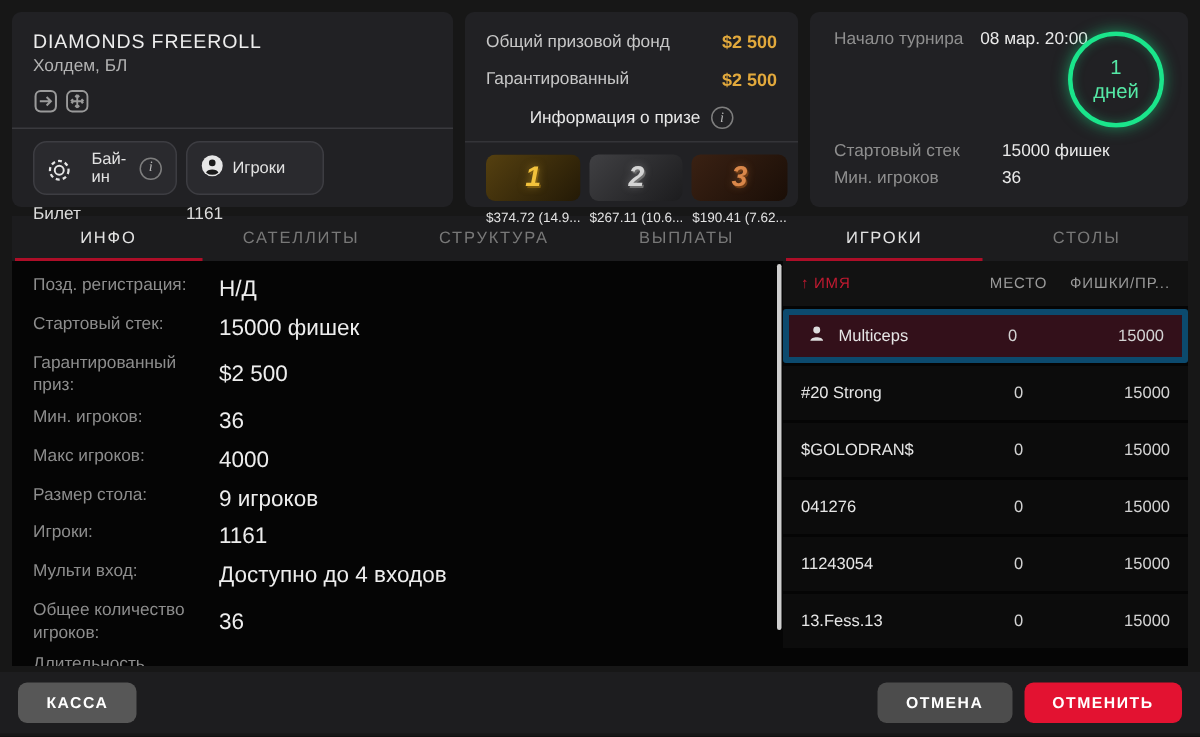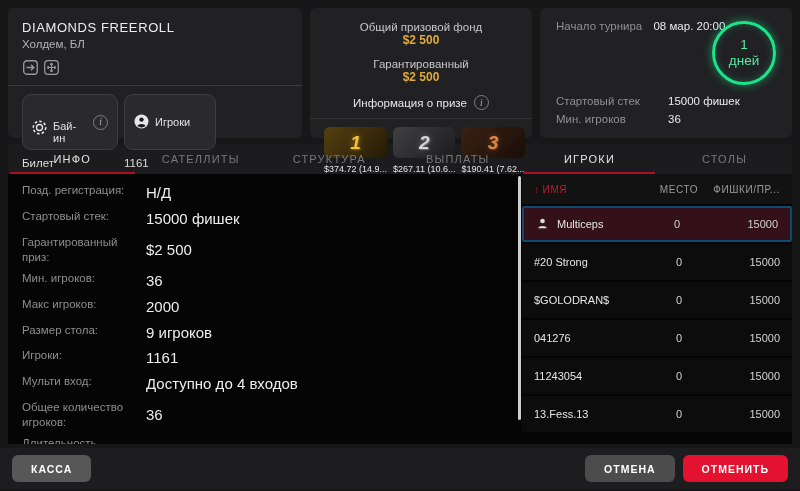--- a/index.html
+++ b/index.html
@@ -14,27 +14,27 @@
   .tournament-card { width:294px; padding:12px 14px; }
   .t-title { font-size:13px; letter-spacing:.6px; color:#ededed; font-weight:500; }
   .t-subtitle { font-size:11.5px; color:#b3b3b3; margin-top:3px; }
   .t-icons { display:flex; gap:4px; margin-top:9px; }
   .icon-box { width:17px; height:17px; display:flex; align-items:center; justify-content:center; cursor:pointer; }
   .t-divider { border-top:1px solid #3a3a3e; margin:9px -14px 8px; }
   .pill-row { display:flex; gap:6px; }
   .pill { background:#2a2a2e; border:1px solid #3d3d42; border-radius:9px; padding:5px 9px; display:flex; align-items:center; gap:6px; font-size:11px; color:#e2e2e2; cursor:pointer; }
   .pill-buyin { width:96px; justify-content:space-between; }
   .pill-players { width:92px; }
-  .pill-left { display:flex; align-items:flex-start; gap:6px;margin-top:20px; }
+  .pill-left { display:flex; align-items:flex-end; gap:14px; }
   .info-ic { width:15px; height:15px; border:1px solid #7e7e7e; border-radius:50%; color:#b8b8b8; font-size:9.5px; font-style:italic; font-family:"Liberation Serif", serif; display:flex; align-items:center; justify-content:center; flex-shrink:0; cursor:pointer; }
   .pill-values { display:flex; margin-top:7px; font-size:11.5px; color:#dcdcdc; }
   .pill-values span:first-child { width:102px; }
 
   .prize-card { width:222px; padding:10px 14px 8px; }
-  .p-line { display:flex; justify-content:space-between; align-items:center; font-size:11.5px; color:#c7c7c7; margin:3px 0 11px;flex-direction:column; }
+  .p-line { display:flex; justify-content:space-between; align-items:center; font-size:11.5px; color:#c7c7c7; margin:3px 0 11px; }
   .p-val { color:#e2a93c; font-size:12px; font-weight:600; }
   .p-info { display:flex; justify-content:center; align-items:center; gap:7px; color:#e8e8e8; font-size:11.5px; margin:3px 0 8px; }
   .p-divider { border-top:1px solid #343438; margin:0 -14px 8px; }
   .tiles { display:flex; gap:6px; }
   .tile { flex:1; text-align:center; }
   .tile-bg { height:31px; border-radius:6px; display:flex; align-items:center; justify-content:center; }
   .tile-1 { background:linear-gradient(135deg,#554010,#20170534); background-color:#241a06; }
   .tile-2 { background:linear-gradient(135deg,#404043,#1c1c1e); }
   .tile-3 { background:linear-gradient(135deg,#3a2113,#1a0e07); }
   .rank { font-size:19px; font-weight:800; font-style:italic; line-height:1; }
@@ -70,21 +70,21 @@
   .info-label { width:124px; color:#8d8d8d; flex-shrink:0; padding-right:6px; }
   .info-value { color:#ededed; font-size:15px; align-self:center; }
   .scroll-thumb { position:absolute; right:1px; top:2px; width:3px; height:244px; background:#cfcfcf; border-radius:2px; cursor:pointer; }
 
   .thead { height:30px; display:flex; align-items:center; background:#121212; font-size:10px; letter-spacing:.6px; color:#9a9a9a; padding:0 12px; flex-shrink:0; }
   .th-name { flex:1; color:#c11a31; display:flex; align-items:center; gap:3px; cursor:pointer; }
   .th-place { width:58px; text-align:center; cursor:pointer; }
   .th-chips { width:72px; text-align:right; white-space:nowrap; overflow:hidden; cursor:pointer; }
   .prows { flex:1; background:#050505; padding-top:2px; overflow:hidden; }
   .prow { height:36px; margin-bottom:2px; background:#0c0c0c; display:flex; align-items:center; padding:0 12px; font-size:11px; color:#e6e6e6; cursor:pointer; }
-  .prow.selected { background:#33101a; border:2px solid #0c4a6e; border-radius:2px; }
+  .prow.selected { background:#33101a; border:4px solid #0c4a6e; border-radius:2px; }
   .prow-name { flex:1; display:flex; align-items:center; gap:8px; overflow:hidden; }
   .prow-place { width:58px; text-align:center; color:#d2d2d2; }
   .prow-chips { width:72px; text-align:right; color:#d2d2d2; }
 
   
   .footer { height:41px; margin-top:4px; background:#1d1d1f; display:flex; align-items:center; padding:0 12px; gap:8px; }
   .btn { height:27px; border:none; border-radius:6px; font-family:inherit; font-size:10.5px; font-weight:bold; letter-spacing:1px; color:#fff; padding:0 19px; display:flex; align-items:center; justify-content:center; cursor:pointer; }
   .btn-cashier { background:#575757; }
   .btn-cancel { background:#4c4c4c; }
   .btn-unreg { background:#e31231; }
@@ -224,21 +224,21 @@
         <div class="info-row">
             <span class="info-label">Гарантированный приз:</span>
             <span class="info-value">$2 500</span>
           </div>
         <div class="info-row">
             <span class="info-label">Мин. игроков:</span>
             <span class="info-value">36</span>
           </div>
         <div class="info-row">
             <span class="info-label">Макс игроков:</span>
-            <span class="info-value">2000</span>
+            <span class="info-value">4000</span>
           </div>
         <div class="info-row">
             <span class="info-label">Размер стола:</span>
             <span class="info-value">9 игроков</span>
           </div>
         <div class="info-row">
             <span class="info-label">Игроки:</span>
             <span class="info-value">1161</span>
           </div>
         <div class="info-row">

